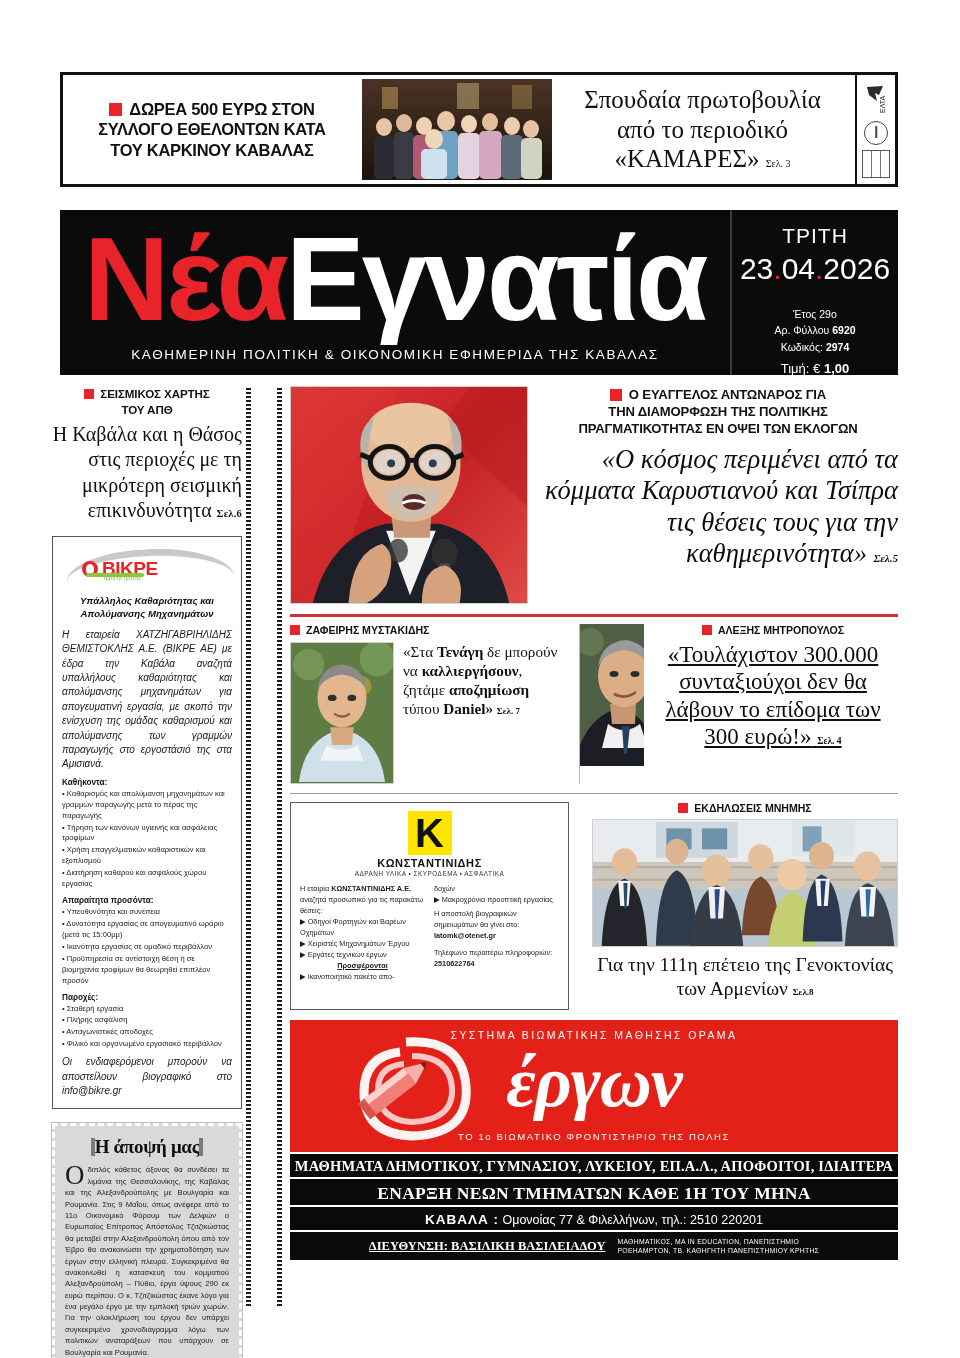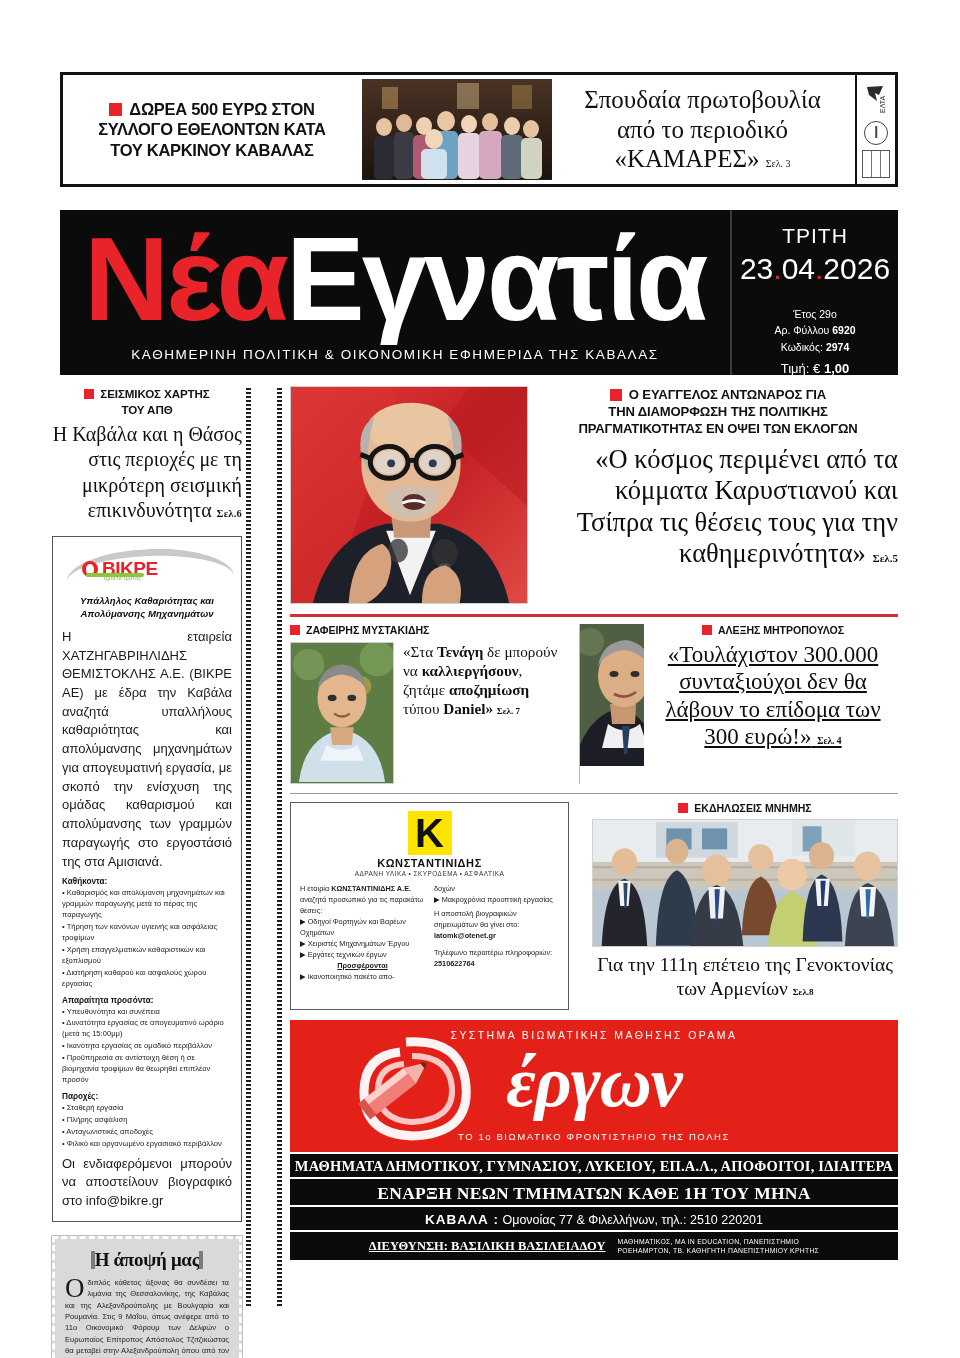--- a/index.html
+++ b/index.html
@@ -114,21 +114,21 @@
     border-top:7px solid #c9c9c9;border-radius:60% 60% 0 0 / 100% 100% 0 0;
     transform:rotate(-2deg);
   }
   .bikpe-row{position:absolute;left:20px;top:12px;display:flex;align-items:center;gap:4px;}
   .bikpe-mark{width:16px;height:16px;border-radius:50%;background:#e8242a;position:relative;}
   .bikpe-mark:after{content:"";position:absolute;left:4px;top:3px;width:8px;height:10px;background:#fff;border-radius:50% 50% 40% 40%;}
   .bikpe-word{font-weight:bold;font-size:19px;color:#e8242a;letter-spacing:-0.5px;}
   .bikpe-tag{position:absolute;left:42px;top:29px;font-size:5px;color:#7ba428;letter-spacing:0.6px;}
   .bikpe-green{position:absolute;left:24px;top:27px;width:58px;height:4px;background:#8cc63f;border-radius:2px;}
   .ad-h{font-size:9.6px;font-weight:bold;text-align:center;line-height:1.4;margin:2px 0 7px;font-style:italic;}
-  .ad-p{font-size:13px;line-height:1.44;text-align:justify;margin:0 0 6px;color:#1b1b1b;}
+  .ad-p{font-size:10px;line-height:1.44;text-align:justify;margin:0 0 6px;color:#1b1b1b;font-style:italic;}
   .ad-sh{font-size:8.2px;font-weight:bold;margin:6px 0 2px;}
   .ad-li{font-size:7.6px;line-height:1.44;margin:0 0 1px;color:#1b1b1b;}
 
   
   .editorial{
     margin-top:14px;background:#d9d9d9;
     border:3px dashed #ffffff;outline:1px solid #bdbdbd;
     padding:9px 10px 11px;box-sizing:border-box;
   }
   .ed-title{
@@ -150,21 +150,21 @@
     position:relative;overflow:hidden;background:#d8262b;
   }
   .lead-text{flex:1;}
   .kicker{
     font-size:13.1px;font-weight:bold;line-height:1.3;text-align:center;letter-spacing:-0.15px;
   }
   .kicker .k1{display:flex;align-items:center;justify-content:center;gap:7px;}
   .kicker .redsq{width:12px;height:12px;}
   .lead-head{
     font-family:"Liberation Serif",serif;font-size:26.5px;line-height:1.18;
-    text-align:right;margin-top:7px;color:#0d0d0d;
+    text-align:right;margin-top:7px;color:#0d0d0d;font-style:italic;
   }
   .lead-head .pg{font-size:11px;font-weight:bold;}
 
   .hrule{height:2.5px;background:#d23038;margin:10px 0 7px;}
   .hrule-grey{height:1.5px;background:#9b9b9b;margin:9px 0 8px;}
 
   
   .midrow{display:flex;gap:0;}
   .mid-left{width:290px;flex:0 0 auto;padding-right:11px;box-sizing:border-box;border-right:1.5px solid #bbb;}
   .mid-right{flex:1;padding-left:12px;box-sizing:border-box;}

